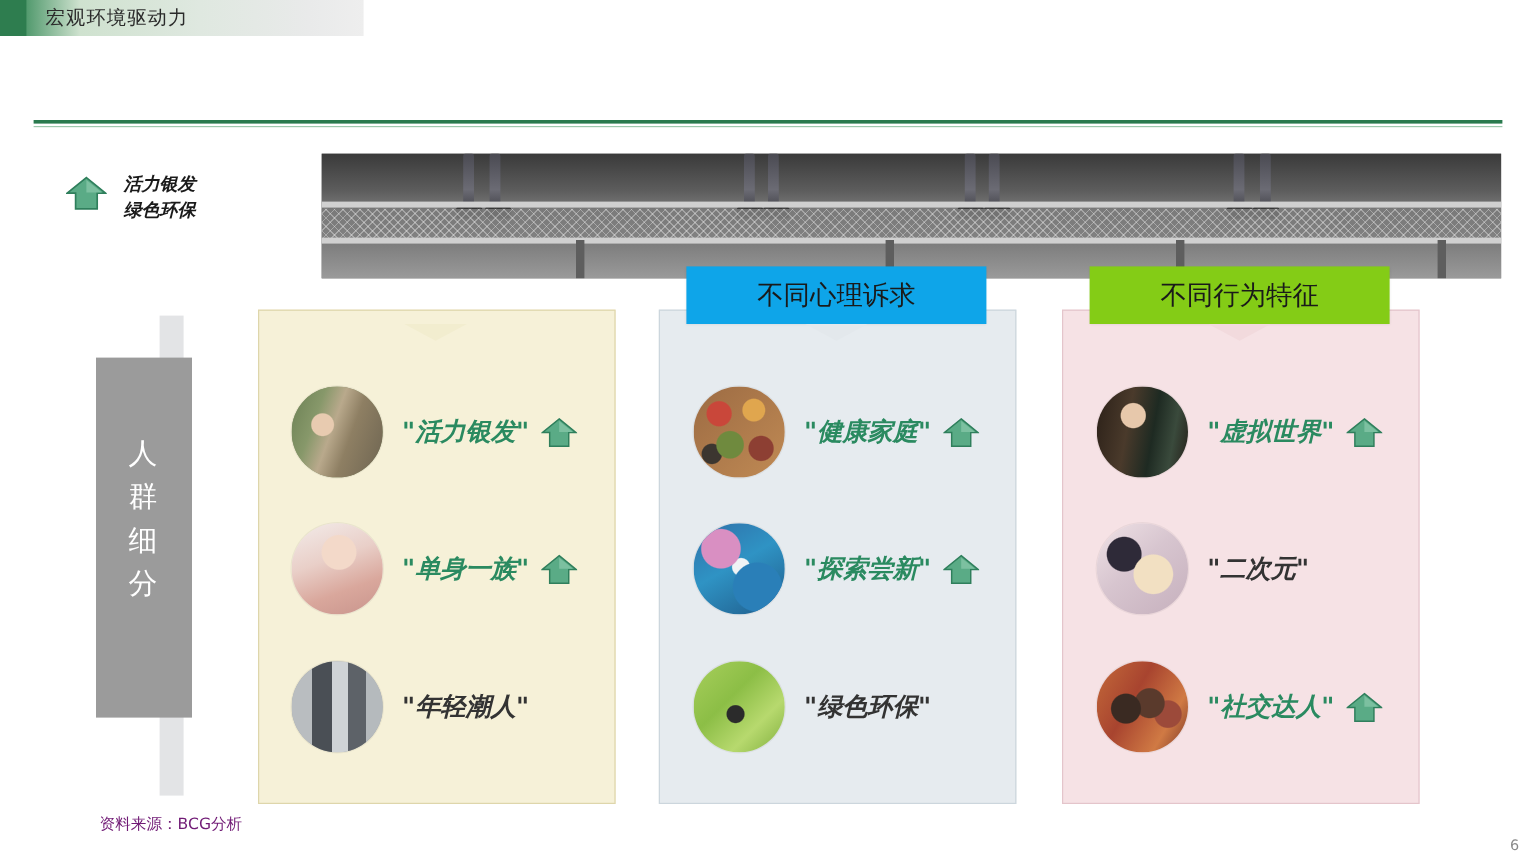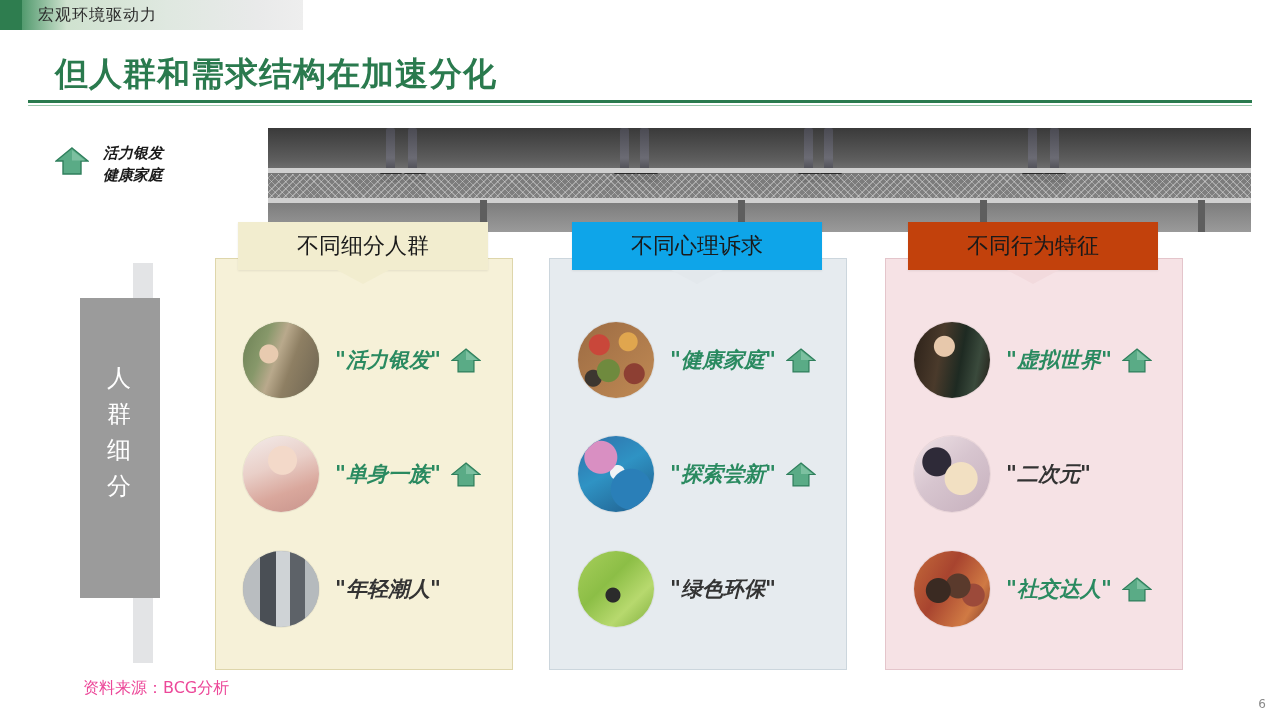--- a/index.html
+++ b/index.html
@@ -93,21 +93,21 @@
   .col-3{left:885px;background:#f6e2e5;border:1px solid #e4c5cb;}
 
   .colhead{
     position:absolute;top:222px;height:48px;width:250px;
     display:flex;align-items:center;justify-content:center;
     font-size:22px;color:#1a1a1a;font-weight:500;
     box-shadow:0 1px 2px rgba(0,0,0,.08);
   }
   .colhead-1{left:238px;background:#f2edcf;}
   .colhead-2{left:572px;background:#0ea5e9;}
-  .colhead-3{left:908px;background:#c2410c;}
+  .colhead-3{left:908px;background:#84cc16;}
 
   
   .notch{
     position:absolute;top:270px;width:0;height:0;
     border-left:26px solid transparent;border-right:26px solid transparent;
   }
   .notch-1{left:337px;border-top:14px solid #f2edcf;}
   .notch-2{left:671px;border-top:14px solid #e3e8ec;}
   .notch-3{left:1007px;border-top:14px solid #f2dadd;}
 
@@ -138,21 +138,21 @@
   .rowlabel{
     margin-left:16px;font-size:21px;font-style:italic;font-weight:bold;
     white-space:nowrap;
   }
   .rowlabel.green{color:#2a8a60;}
   .rowlabel.dark{color:#333333;}
   .rowarrow{margin-left:10px;display:inline-flex;align-items:center;}
 
   
   .source{
-    position:absolute;left:83px;top:678px;font-size:16px;color:#ec4899;
+    position:absolute;left:83px;top:678px;font-size:13px;color:#701a75;
   }
   .pageno{
     position:absolute;right:14px;top:697px;font-size:12px;color:#8a8a8a;
   }
 
   
   .ph-hiker{background:
      radial-gradient(circle at 34% 42%, #e8cbb0 0 9px, transparent 10px),
      linear-gradient(110deg,#6a7f53 0%,#87986a 28%,#b9a98c 45%,#8e7f63 62%,#6d6451 100%),
      #7e8a62;}
@@ -194,34 +194,33 @@
 </head>
 <body>
 
 <div class="slide">
 
   <div class="topbar">
     <div class="greenblock"></div>
     <div class="topbar-label">宏观环境驱动力</div>
   </div>
 
-  <div class="title">但人群和需求结构在加速分化</div>
   <div class="title-rule"></div>
   <div class="title-rule2"></div>
 
   <div class="legend">
     <span class="arrow-icon" style="position:absolute;left:0;top:4px;">
       <svg width="34" height="30" viewBox="0 0 34 30">
         <polygon points="17,2 33,15 26,15 26,28 8,28 8,15 1,15" fill="#5aab86" stroke="#2f7f5c" stroke-width="1.4"></polygon>
         <polygon points="17,4 30,14.5 17,14.5" fill="#7cc0a0"></polygon>
       </svg>
     </span>
     <div class="legend-text">
       <div>活力银发</div>
-      <div>健康家庭</div>
+      <div>绿色环保</div>
     </div>
   </div>
 
   <div class="banner">
     <div class="bg"></div>
     <div class="legs">
       <div class="leg" style="left:118px;"></div>
       <div class="leg" style="left:140px;"></div>
       <div class="shoe" style="left:112px;top:44px;"></div>
       <div class="shoe" style="left:136px;top:44px;"></div>
@@ -256,21 +255,20 @@
     <span>人</span>
     <span>群</span>
     <span>细</span>
     <span>分</span>
   </div>
 
   <div class="col col-1"></div>
   <div class="col col-2"></div>
   <div class="col col-3"></div>
 
-  <div class="colhead colhead-1">不同细分人群</div>
   <div class="colhead colhead-2">不同心理诉求</div>
   <div class="colhead colhead-3">不同行为特征</div>
 
   <div class="notch notch-1"></div>
   <div class="notch notch-2"></div>
   <div class="notch notch-3"></div>
 
   <div class="row" style="left:243px;top:322px;">
     <div class="avatar">
         <div class="img ph-hiker"></div>

